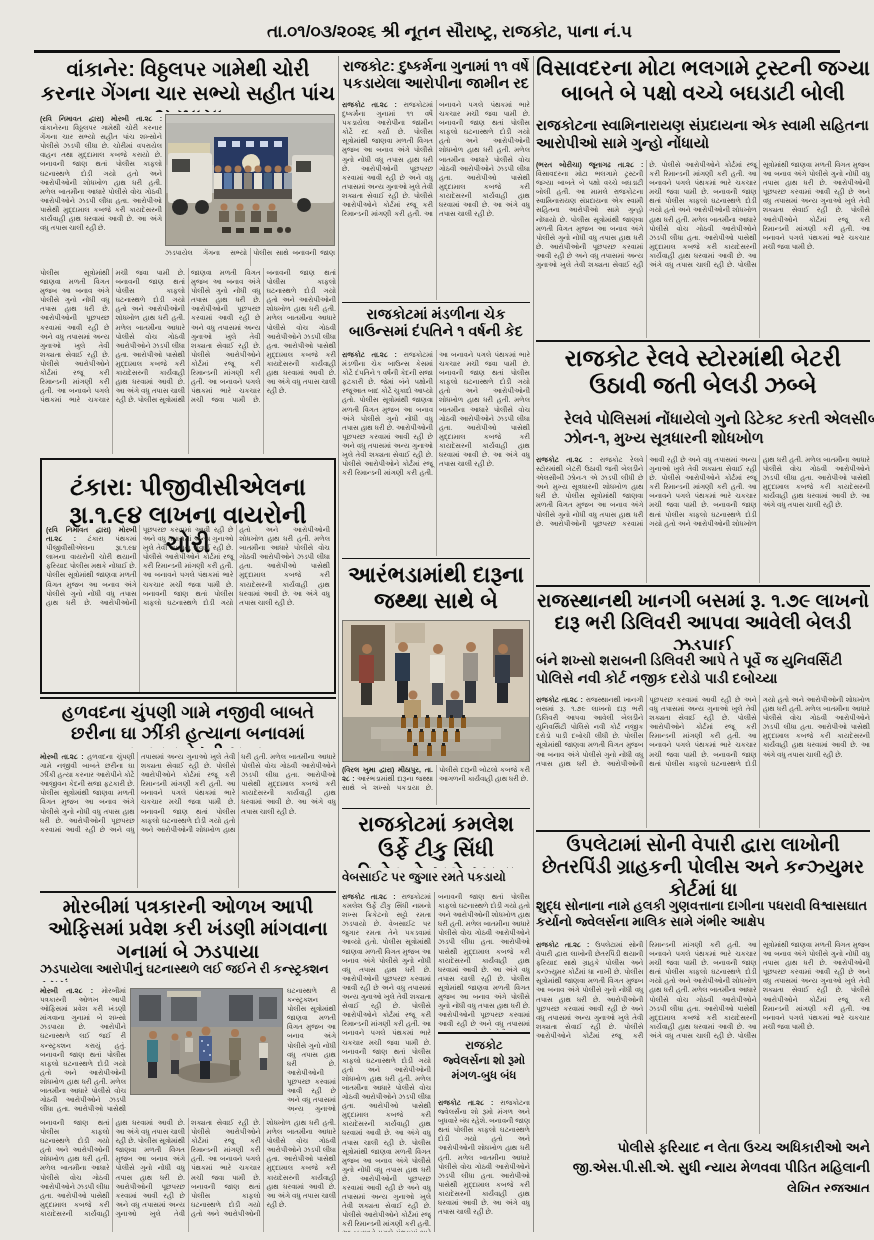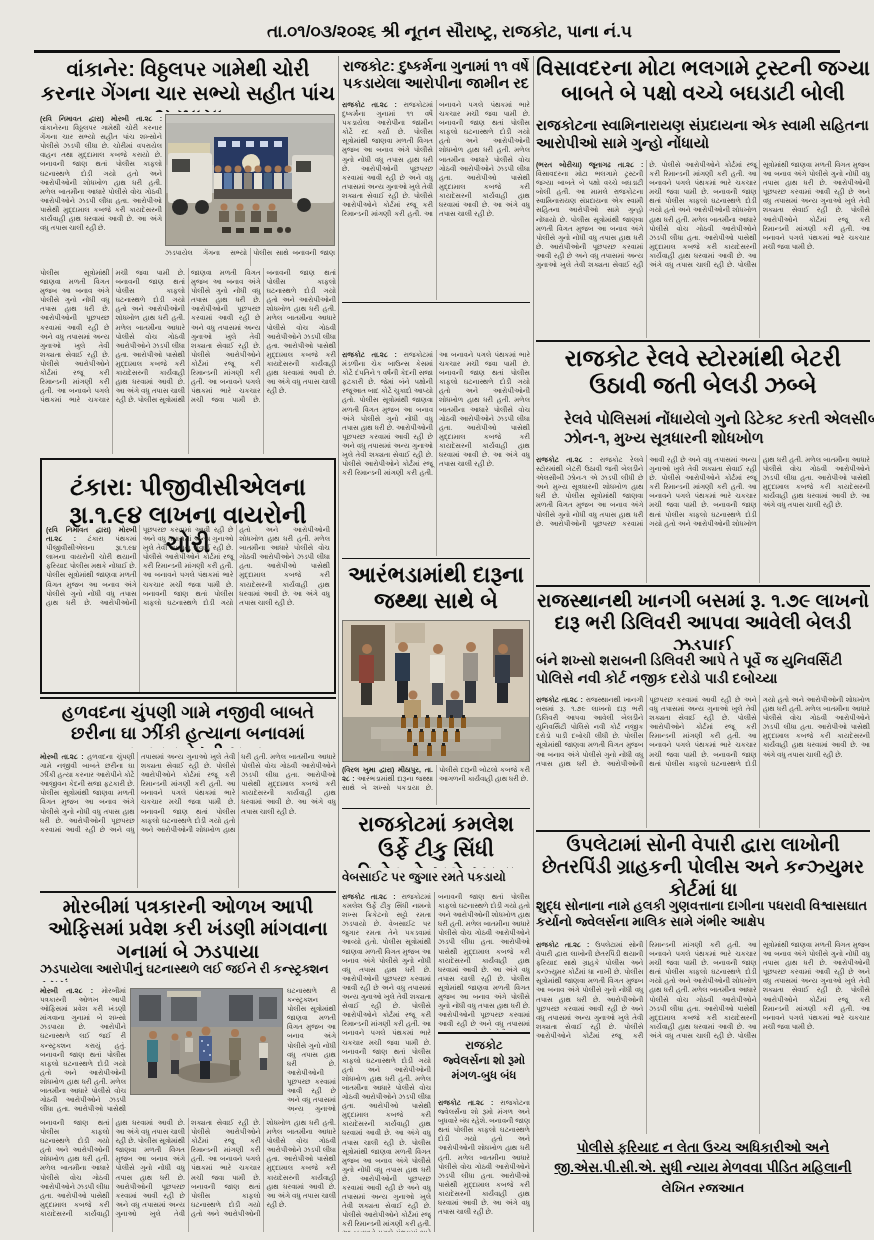--- a/index.html
+++ b/index.html
@@ -14,21 +14,21 @@
   .sub{font-weight:bold;text-align:left;line-height:1.25;color:#101010;}
   .tiny{font-size:7px;line-height:1.3;text-align:justify;color:#26261f;}
   .cols2{column-count:2;column-gap:6px;column-rule:1px solid #a6a39c;}
   .cols3{column-count:3;column-gap:6px;column-rule:1px solid #a6a39c;}
   .cols4{column-count:4;column-gap:6px;column-rule:1px solid #a6a39c;}
   .dl{font-weight:bold;}
   .photo{background:#c9c7c0;border:1px solid #77756e;}
   .boxed{border:2px solid #121212;background:#e9e7e1;padding:4px;}
   .minibox{border-top:2px solid #121212;text-align:center;font-weight:bold;
            font-size:11.5px;line-height:1.3;padding-top:4px;background:#e9e7e1;}
-  .footerline{font-weight:bold;text-align:center;font-size:13.5px;line-height:1.5;color:#0b0b0b;text-decoration:underline;}
+  .footerline{font-weight:bold;text-align:right;font-size:13.5px;line-height:1.5;color:#0b0b0b;}
   svg{display:block;}
 </style>
 </head>
 <body>
 
 <div class="page">
 
   <div class="abs masthead">તા.૦૧/૦૩/૨૦૨૬ શ્રી નૂતન સૌરાષ્ટ્ર, રાજકોટ, પાના નં.૫ </div>
   <div class="abs mast-rule"></div>
 
@@ -194,20 +194,21 @@
 
   <div class="abs hl" style="left:342px;top:58px;width:188px;height:40px;font-size:14.5px;">રાજકોટ: દુષ્કર્મના ગુનામાં ૧૧ વર્ષે પકડાયેલા આરોપીના જામીન રદ </div>
   <div class="abs tiny cols2" style="left:342px;top:100px;width:188px;height:200px;">
     <span class="dl">રાજકોટ તા.૨૮ : </span>
     <span>રાજકોટમાં દુષ્કર્મના ગુનામાં ૧૧ વર્ષે પકડાયેલા આરોપીના જામીન કોર્ટે રદ કર્યા છે. </span>
     <span>પોલીસ સૂત્રોમાંથી જાણવા મળતી વિગત મુજબ આ બનાવ અંગે પોલીસે ગુનો નોંધી વધુ તપાસ હાથ ધરી છે. આરોપીઓની પૂછપરછ કરવામાં આવી રહી છે અને વધુ તપાસમાં અન્ય ગુનાઓ ખુલે તેવી શક્યતા સેવાઈ રહી છે. પોલીસે આરોપીઓને કોર્ટમાં રજૂ કરી રિમાન્ડની માંગણી કરી હતી. આ બનાવને પગલે પંથકમાં ભારે ચકચાર મચી જવા પામી છે. </span>
     <span>બનાવની જાણ થતાં પોલીસ કાફલો ઘટનાસ્થળે દોડી ગયો હતો અને આરોપીઓની શોધખોળ હાથ ધરી હતી. મળેલ બાતમીના આધારે પોલીસે વોચ ગોઠવી આરોપીઓને ઝડપી લીધા હતા. આરોપીઓ પાસેથી મુદ્દામાલ કબજે કરી કાયદેસરની કાર્યવાહી હાથ ધરવામાં આવી છે. આ અંગે વધુ તપાસ ચાલી રહી છે. </span>
   </div>
 
   <div class="abs hsep" style="left:342px;top:302px;width:188px;height:1px;"></div>
+  <div class="abs hl" style="left:342px;top:306px;width:188px;height:42px;font-size:14.5px;">રાજકોટમાં મંડળીના ચેક બાઉન્સમાં દંપતિને ૧ વર્ષની કેદ </div>
   <div class="abs tiny cols2" style="left:342px;top:350px;width:188px;height:206px;">
     <span class="dl">રાજકોટ તા.૨૮ : </span>
     <span>રાજકોટમાં મંડળીના ચેક બાઉન્સ કેસમાં કોર્ટે દંપતિને ૧ વર્ષની કેદની સજા ફટકારી છે. જેમાં બંને પક્ષોની રજૂઆત બાદ કોર્ટે ચુકાદો આપ્યો હતો. </span>
     <span>પોલીસ સૂત્રોમાંથી જાણવા મળતી વિગત મુજબ આ બનાવ અંગે પોલીસે ગુનો નોંધી વધુ તપાસ હાથ ધરી છે. આરોપીઓની પૂછપરછ કરવામાં આવી રહી છે અને વધુ તપાસમાં અન્ય ગુનાઓ ખુલે તેવી શક્યતા સેવાઈ રહી છે. પોલીસે આરોપીઓને કોર્ટમાં રજૂ કરી રિમાન્ડની માંગણી કરી હતી. આ બનાવને પગલે પંથકમાં ભારે ચકચાર મચી જવા પામી છે. </span>
     <span>બનાવની જાણ થતાં પોલીસ કાફલો ઘટનાસ્થળે દોડી ગયો હતો અને આરોપીઓની શોધખોળ હાથ ધરી હતી. મળેલ બાતમીના આધારે પોલીસે વોચ ગોઠવી આરોપીઓને ઝડપી લીધા હતા. આરોપીઓ પાસેથી મુદ્દામાલ કબજે કરી કાયદેસરની કાર્યવાહી હાથ ધરવામાં આવી છે. આ અંગે વધુ તપાસ ચાલી રહી છે. </span>
   </div>
 
   <div class="abs hsep" style="left:342px;top:558px;width:188px;height:1px;"></div>
   <div class="abs hl" style="left:342px;top:562px;width:188px;height:56px;font-size:22px;">આરંભડામાંથી દારૂના જથ્થા સાથે બે પકડાયા </div>
 

